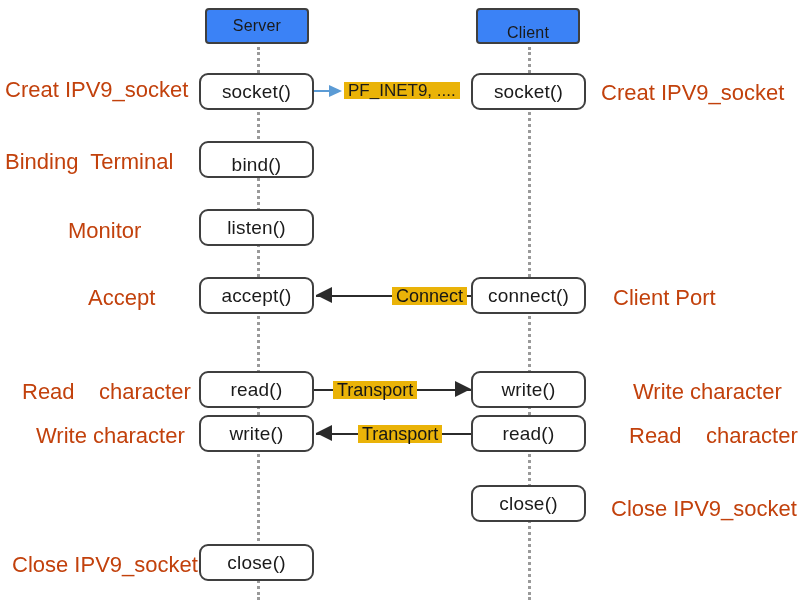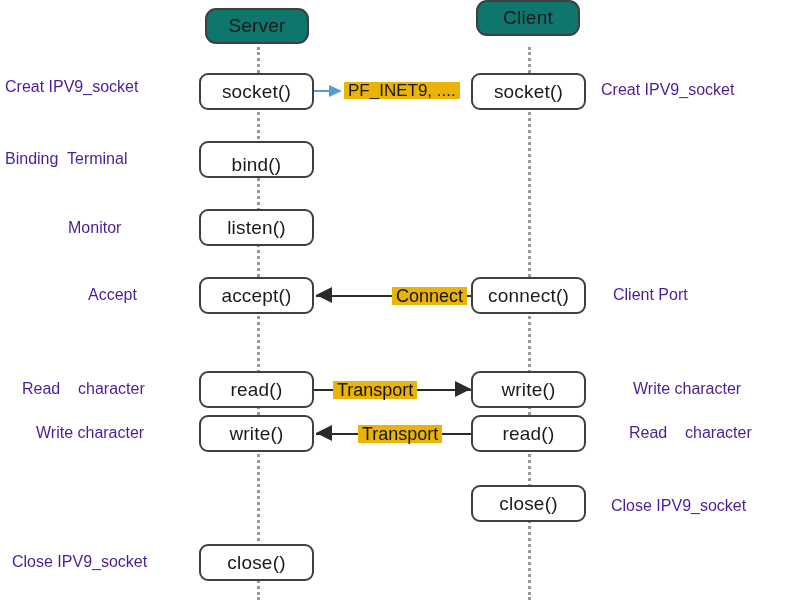--- a/index.html
+++ b/index.html
@@ -26,26 +26,26 @@
     width: 0;
     border-left: 3px dotted #9a9a9a;
     z-index: 0;
   }
 
   
   .header-box {
     position: absolute;
     box-sizing: border-box;
     border: 2.5px solid #3f3f3f;
-    border-radius: 11px;
-    background: #0f766e;
+    border-radius: 4px;
+    background: #3b82f6;
     display: flex;
     align-items: center;
     justify-content: center;
-    font-size: 19px;
+    font-size: 16px;
     color: #1a1a1a;
     z-index: 3;
     letter-spacing: .2px;
   }
 
   
   .proc-box {
     position: absolute;
     box-sizing: border-box;
     border: 2.5px solid #3f3f3f;
@@ -56,22 +56,22 @@
     justify-content: center;
     font-size: 19px;
     color: #1a1a1a;
     z-index: 3;
     letter-spacing: .2px;
   }
 
   
   .side-label {
     position: absolute;
-    font-size: 16px;
-    color: #4c1d95;
+    font-size: 22px;
+    color: #c2410c;
     white-space: pre;
     z-index: 2;
     line-height: 1;
   }
 
   
   .msg-line {
     position: absolute;
     height: 0;
     border-top: 2.5px solid #2b2b2b;
@@ -124,21 +124,21 @@
 <body>
 
 <div id="canvas">
 
   <div class="lifeline" style="left:257px; top:47px; height:553px;"></div>
   <div class="lifeline" style="left:528px; top:47px; height:553px;"></div>
 
   <div class="header-box" style="left:205px; top:8px; width:104px; height:36px;">
     <span>Server</span>
   </div>
-  <div class="header-box" style="left:476px; top:0; width:104px; height:36px;">
+  <div class="header-box" style="left:476px; top:8px; width:104px; height:36px;align-items:flex-end;">
     <span>Client</span>
   </div>
 
   <div class="proc-box" style="left:199px; top:73px; width:115px; height:37px;">
     <span>socket()</span>
   </div>
   <div class="proc-box" style="left:199px; top:141px; width:115px; height:37px;align-items:flex-end;">
     <span>bind()</span>
   </div>
   <div class="proc-box" style="left:199px; top:277px; width:115px; height:37px;">

